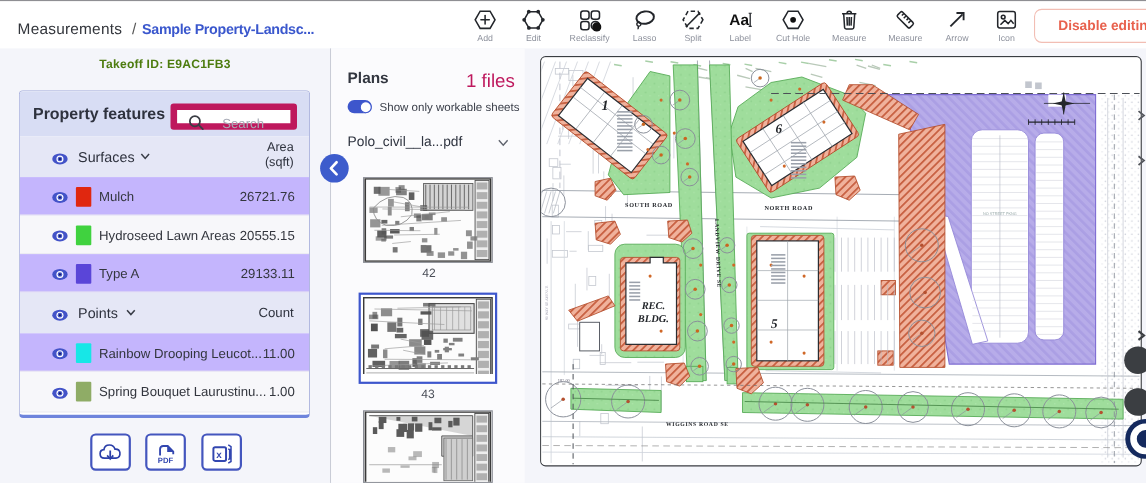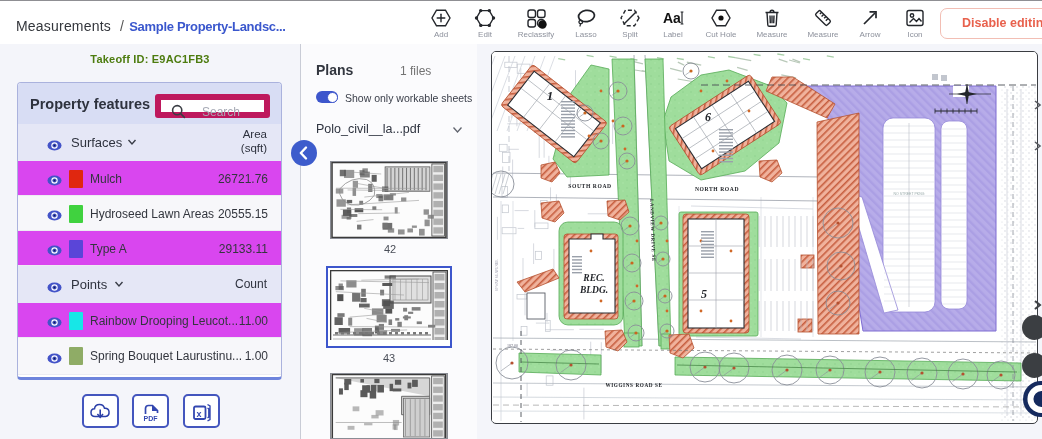--- a/index.html
+++ b/index.html
@@ -24,34 +24,34 @@
   
   .card { position:absolute; left:17px; top:82px; width:265px; height:298px; background:#fff; border:1px solid #aab2dd; border-bottom:3px solid #6e84dc; border-radius:4px; overflow:hidden; }
   .cardhead { position:relative; height:41px; background:#d8ddf4; }
   .cardhead .title { position:absolute; left:12px; top:13px; font-size:14.5px; font-weight:bold; color:#2e323e; }
   .search { position:absolute; left:137px; top:11px; width:115px; height:24px; background:#fff; border:6px solid #be185d; border-radius:3px; }
   .search .ph { position:absolute; left:41px; top:5px; font-size:12px; color:#a7abb6; }
   .sectrow { position:relative; height:37px; background:#e5e7f6; }
   .sectrow .nm { position:absolute; left:53px; top:11px; font-size:13px; color:#2e323e; }
   .sectrow .units { position:absolute; right:14px; top:3px; font-size:11.5px; color:#2e323e; text-align:right; line-height:14px; }
   .sectrow .units1 { position:absolute; right:14px; top:11px; font-size:12px; color:#2e323e; }
-  .frow { position:relative; height:35px; background:#d946ef; border-bottom:1px solid #ececf2; }
+  .frow { position:relative; height:35px; background:#c4b5fd; border-bottom:1px solid #ececf2; }
   .frow.alt { background:#f7f7fa; }
   .frow .sw { position:absolute; left:51px; top:9px; width:14px; height:17.5px; border-radius:1px; }
   .frow .lbl { position:absolute; left:72px; top:11px; font-size:12px; color:#33363e; white-space:nowrap; max-width:158px; overflow:hidden; }
   .frow .val { position:absolute; right:13px; top:11px; font-size:12px; color:#33363e; }
   .eye { position:absolute; left:29px; top:50%; margin-top:-6px; }
 
   
   .exbtn { position:absolute; top:394px; width:37px; height:34px; border:2px solid #4456be; border-radius:5px; background:#fff; }
   .exbtn svg { display:block; margin:4px auto 0; }
 
   
   .plans-title { position:absolute; left:316px; top:62px; font-size:14px; font-weight:bold; color:#32363f; }
-  .plans-files { position:absolute; left:400px; top:64px; width:68px; text-align:left; font-size:12px; color:#737373; }
+  .plans-files { position:absolute; left:400px; top:64px; width:68px; text-align:right; font-size:17px; color:#be185d; }
   .toggle { position:absolute; left:316px; top:91px; width:22px; height:12px; background:#3d56cc; border-radius:6px; }
   .toggle .knob { position:absolute; right:0px; top:0.5px; width:11px; height:11px; background:#fff; border:1.5px solid #3d56cc; border-radius:50%; }
   .toggle-lbl { position:absolute; left:345px; top:92px; font-size:10.5px; color:#3c404b; }
   .pdfrow { position:absolute; left:316px; top:122px; font-size:12.5px; color:#2f3440; }
   
   .collapse { position:absolute; left:291px; top:139.5px; width:26px; height:26px; background:#3d5ccc; border-radius:50%; color:#fff; }
   .thumbwrap { position:absolute; text-align:center; }
   .thumb { border:1px solid #8a8d95; background:#f2f2f2; display:block; }
   .thumb43 { border:2px solid #3d56cc; background:#fff; padding:2px; display:block; }
   .tnum { font-size:11px; color:#4a4e58; margin-top:4px; }

